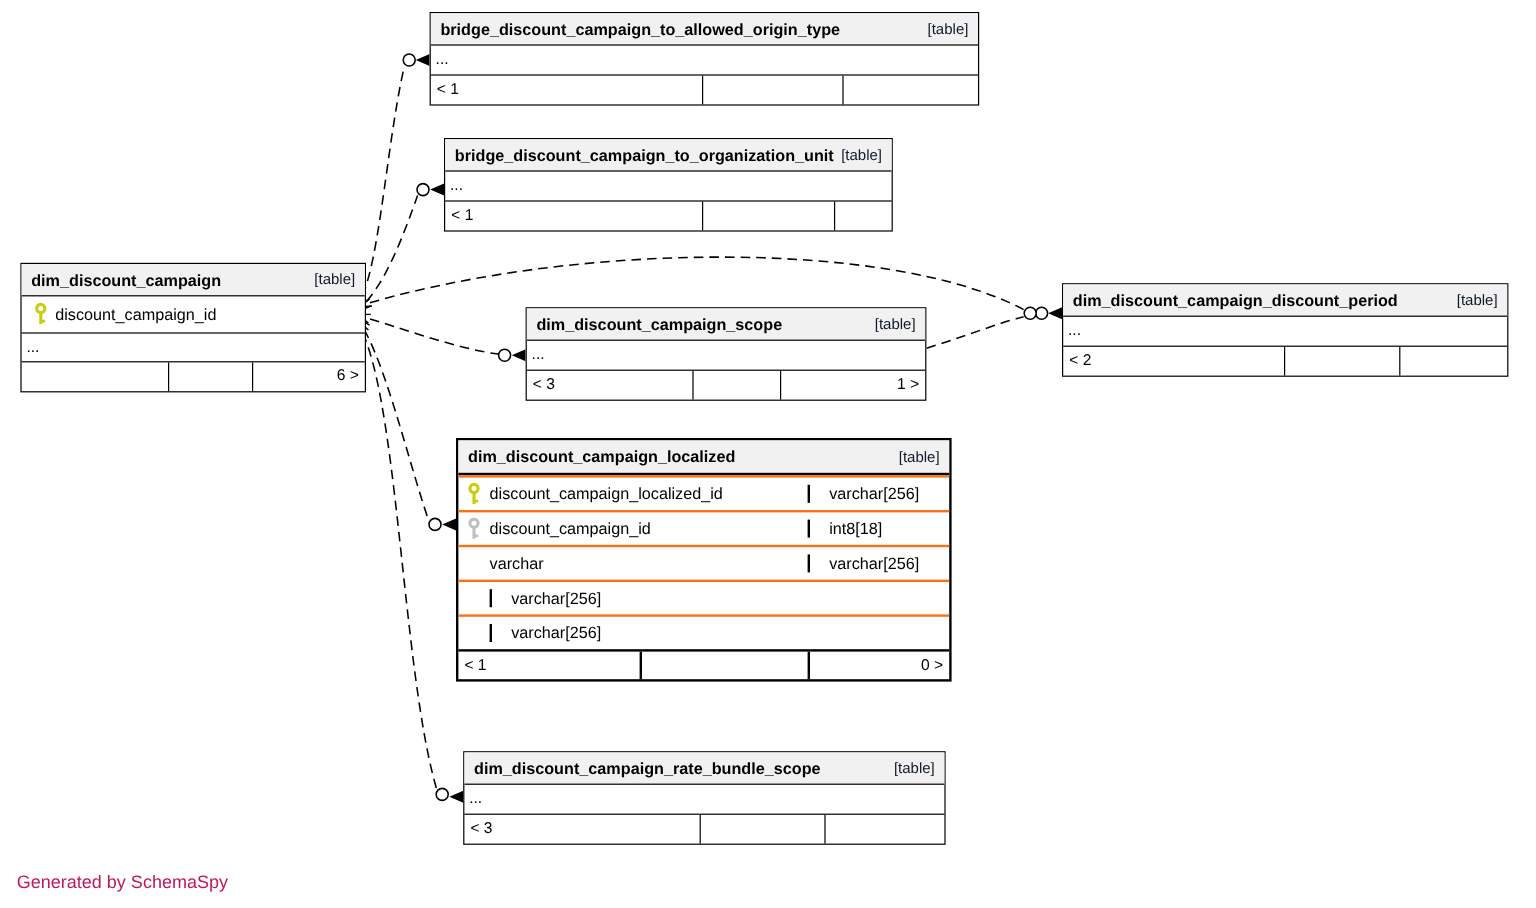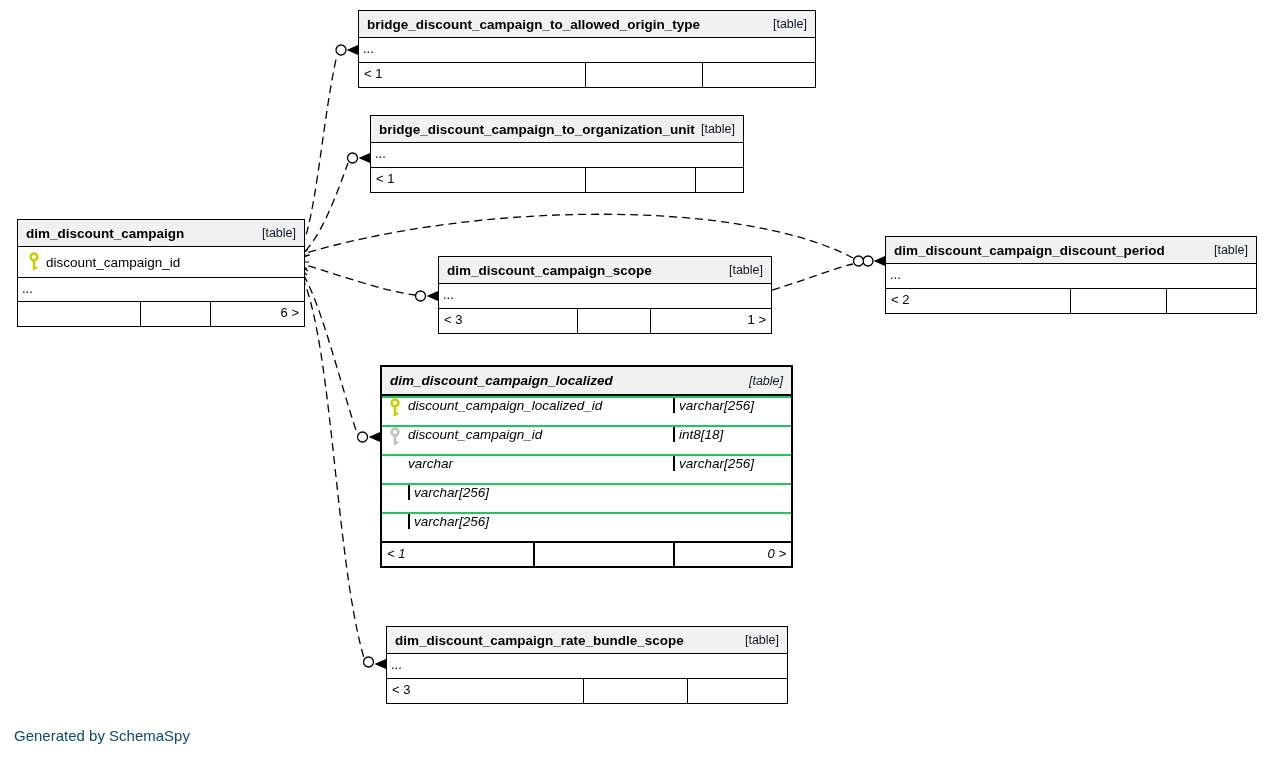--- a/index.html
+++ b/index.html
@@ -23,35 +23,35 @@
     background:#f1f1f1; height:27px; padding:0 8px;
     border-bottom:1.6px solid #000;
   }
   .strong .hdr { height:29px; border-bottom:2px solid #000; }
   .tname { font-weight:bold; font-size:13.5px; }
   .badge { font-weight:normal; font-size:12.5px; color:#0f172a; }
   .erow { height:24px; padding:2px 4px 0 4px; font-size:13px; line-height:18px; }
   .krow { height:30px; display:flex; align-items:center; padding:0 4px; }
   .krow .keycell { width:24px; display:inline-flex; justify-content:center; }
   .lrow {
-    height:29px; display:flex; align-items:flex-start;
-    border-top:2px solid #22c55e;
+    height:29px; display:flex; align-items:center;
+    border-top:2px solid #f97316;
   }
   .lrow:first-of-type { border-top:none; }
   .lrow .keycell { width:26px; display:flex; align-items:center; justify-content:center; }
   .lrow .cname { flex:1; display:flex; align-items:center; }
-  .lrow .ctype { width:118px; border-left:2px solid #000; display:flex; align-items:center; padding-left:4px; }
+  .lrow .ctype { width:118px; border-left:2px solid #000; display:flex; align-items:center; padding-left:16px; }
   .sep-t { border-top:1.6px solid #000; }
   .foot { display:flex; height:25px; border-top:1.6px solid #000; font-size:13px; }
   .strong .foot { border-top:2px solid #000; }
   .fc { height:100%; padding:3px 5px 0 5px; border-right:1.6px solid #000; }
   .strong .fc { border-right:2px solid #000; }
   .fc:last-child { border-right:none; }
   .fc.r { text-align:right; }
-  .note { position:absolute; left:14px; top:727px; font-size:15px; color:#0c4a6e; }
+  .note { position:absolute; left:14px; top:727px; font-size:15px; color:#be185d; }
 </style>
 </head>
 <body>
 
 <div id="stage">
 
   <svg id="edges" viewBox="0 0 1280 757" xmlns="http://www.w3.org/2000/svg">
     <g stroke="#000" stroke-width="1.3" fill="none" stroke-dasharray="8 5">
       <path d="M 296 258 C 316 232, 321 125, 337 55"></path>
       <path d="M 296 260 C 320 242, 336 196, 348 163"></path>
@@ -168,21 +168,21 @@
       <span class="badge">[table]</span>
     </div>
     <div class="erow">...</div>
     <div class="foot">
       <div class="fc" style="width:139px">&lt; 3</div>
       <div class="fc" style="width:73px"></div>
       <div class="fc r" style="flex:1">1 &gt;</div>
     </div>
   </div>
 
-  <div class="tbl strong" style="left:380px; top:365px; width:413px;font-style:italic;">
+  <div class="tbl strong" style="left:380px; top:365px; width:413px;">
     <div class="hdr">
       <span class="tname">dim_discount_campaign_localized</span>
       <span class="badge">[table]</span>
     </div>
     <div class="lrow">
       <span class="keycell">
         <svg width="14" height="20" viewBox="0 0 14 20">
           <circle cx="7" cy="5" r="3.4" fill="none" stroke="#c9cd0e" stroke-width="2.6"></circle>
           <line x1="7" y1="8.4" x2="7" y2="18" stroke="#c9cd0e" stroke-width="2.6"></line>
           <line x1="7" y1="15.6" x2="10.5" y2="15.6" stroke="#c9cd0e" stroke-width="2.2"></line>

